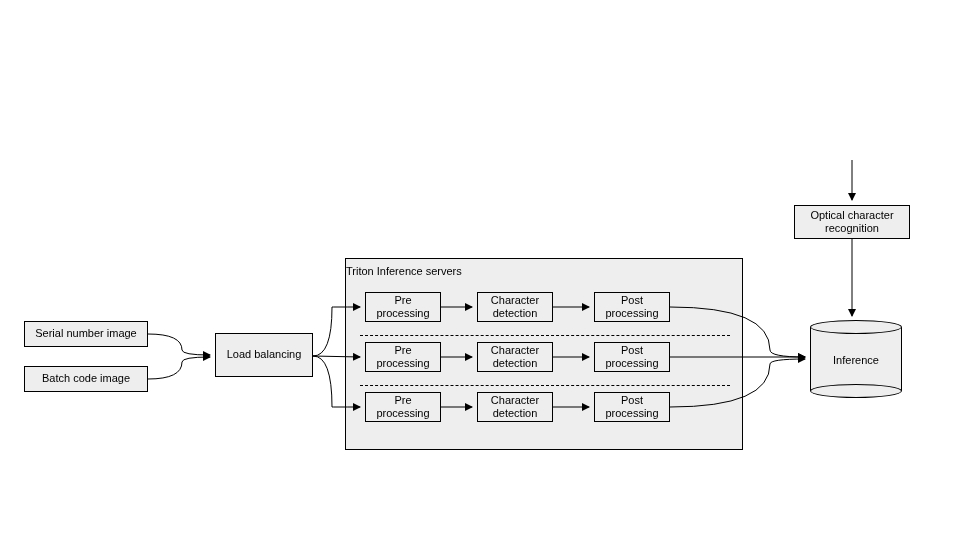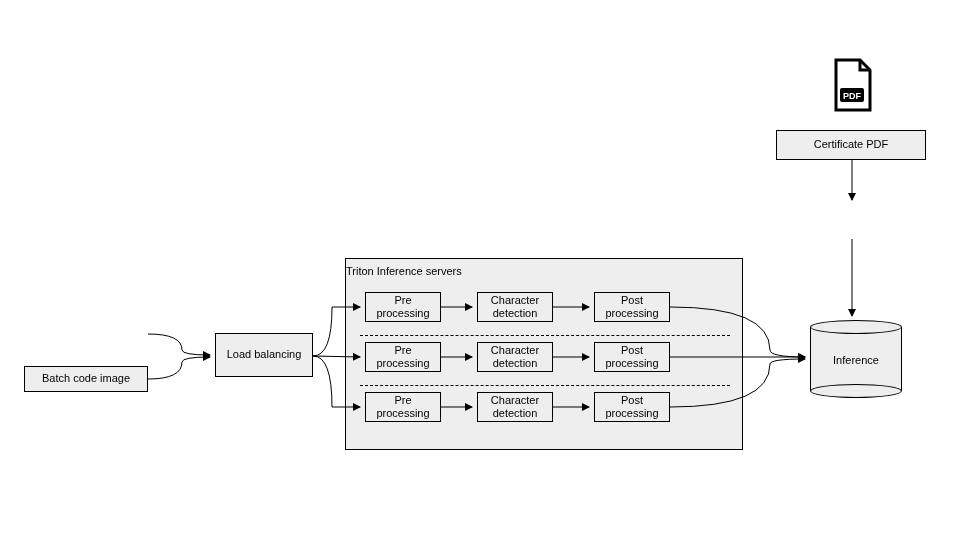--- a/index.html
+++ b/index.html
@@ -15,20 +15,21 @@
   .db-body{position:absolute;left:0;top:7px;bottom:7px;width:100%;border-left:1px solid #000;border-right:1px solid #000;background:#eee;box-sizing:border-box}
   .db-label{position:absolute;width:100%;text-align:center;top:44%;z-index:3}
   svg.wires{position:absolute;left:0;top:0;width:960px;height:540px;pointer-events:none}
   .pdf-icon{position:absolute}
 </style>
 </head>
 <body>
 
 <div class="stage">
 
+  <div class="box" style="left:24px;top:321px;width:124px;height:26px">Serial number image</div>
   <div class="box" style="left:215px;top:333px;width:98px;height:44px">Load balancing</div>
 
   <div class="box" style="left:24px;top:366px;width:124px;height:26px">Batch code image</div>
 
   <div class="container" style="left:345px;top:258px;width:398px;height:192px">
     <div class="container-title">Triton Inference servers</div>
     <div class="dash" style="left:14px;top:76px;width:370px"></div>
     <div class="dash" style="left:14px;top:126px;width:370px"></div>
   </div>
 
@@ -42,31 +43,23 @@
   <div class="box" style="left:477px;top:392px;width:76px;height:30px">Character detection</div>
   <div class="box" style="left:594px;top:392px;width:76px;height:30px">Post processing</div>
 
   <div class="db" style="left:810px;top:320px;width:92px;height:78px">
     <div class="db-body"></div>
     <div class="db-bot"></div>
     <div class="db-top"></div>
     <div class="db-label">Inference</div>
   </div>
 
-  <div class="pdf-icon" style="left:828px;top:58px;width:48px;height:56px">
-    <svg viewBox="0 0 48 56" width="48" height="56">
-      <path d="M8 2 H32 L42 12 V52 H8 Z" fill="#fff" stroke="#000" stroke-width="3"></path>
-      <path d="M32 2 V12 H42" fill="none" stroke="#000" stroke-width="3"></path>
-      <rect x="12" y="30" width="24" height="14" rx="2" fill="#000"></rect>
-      <text x="24" y="41" text-anchor="middle" fill="#fff" font-size="9" font-family="Arial" font-weight="bold">PDF</text>
-    </svg>
-  </div>
 
-  <div class="box" style="left:776px;top:130px;width:150px;height:30px">Certificate PDF</div>
 
+  <div class="box" style="left:794px;top:205px;width:116px;height:34px">Optical character recognition</div>
 
   <svg class="wires">
     <defs>
       <marker id="ah" markerWidth="8" markerHeight="8" refX="7" refY="4" orient="auto">
         <path d="M0,0 L8,4 L0,8 Z" fill="#000"></path>
       </marker>
     </defs>
 
     <path d="M148 334 Q182 334 182 350 Q182 355 210 355" fill="none" stroke="#000" marker-end="url(#ah)"></path>
 

